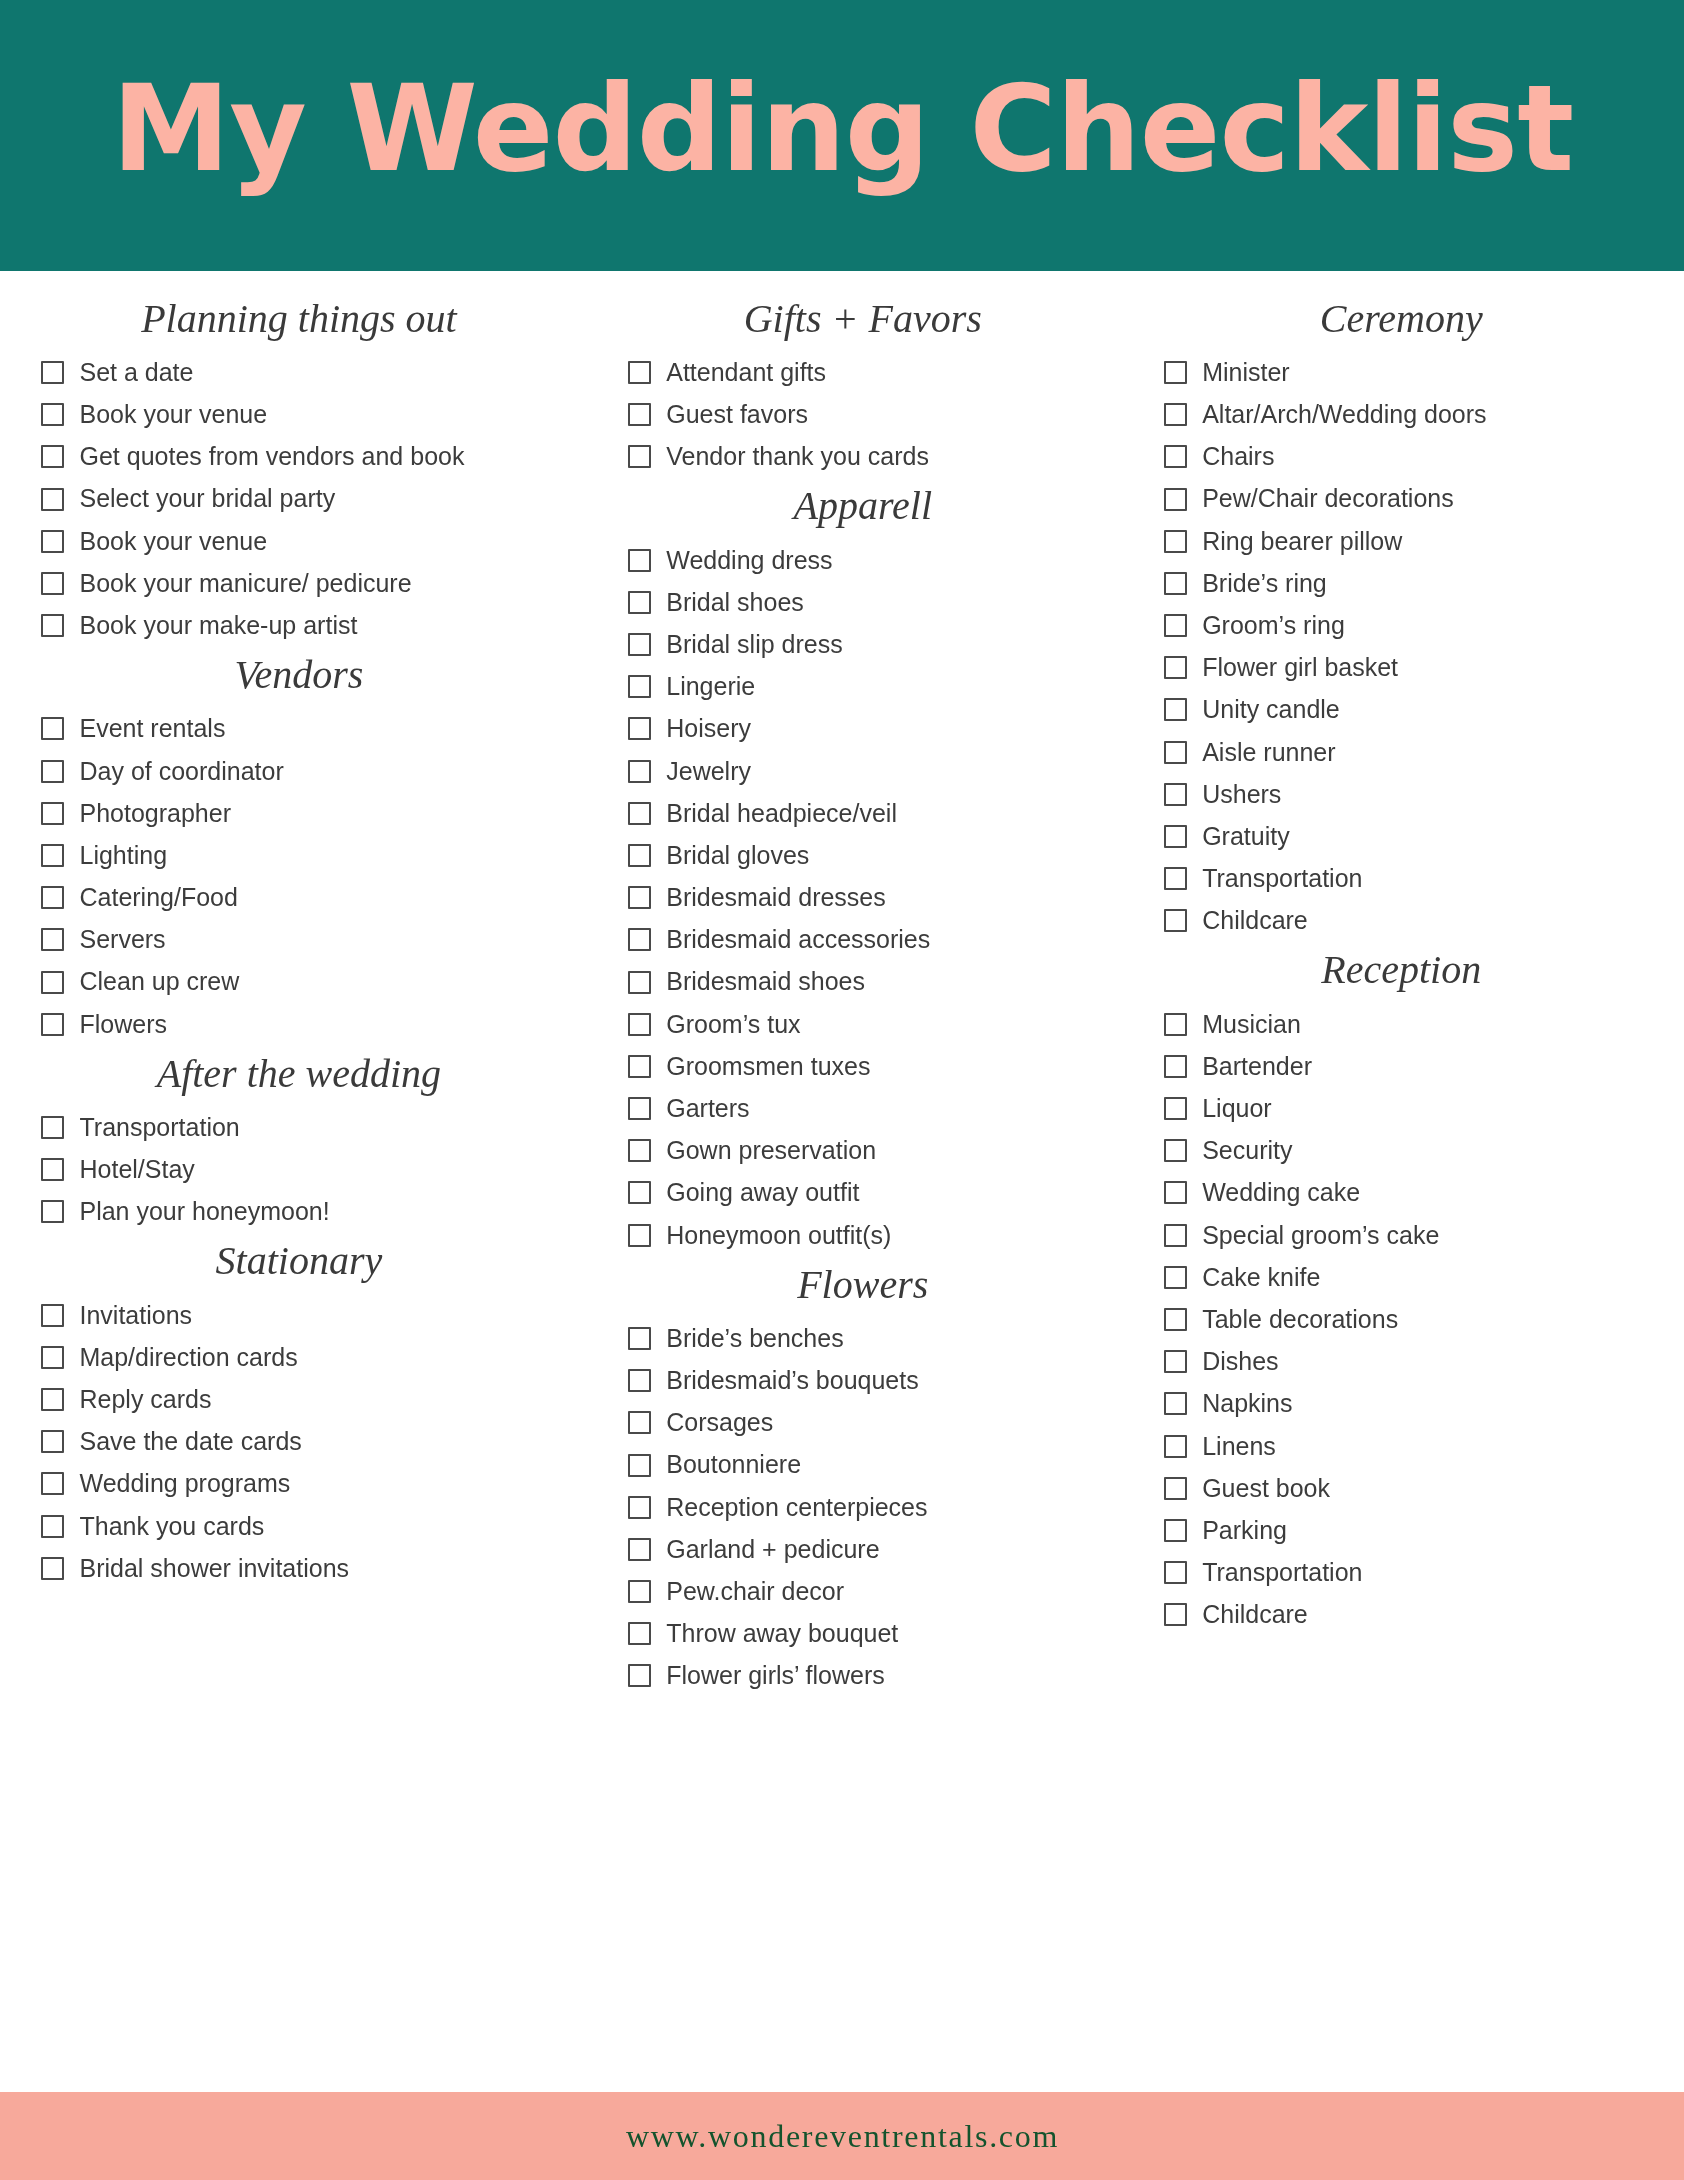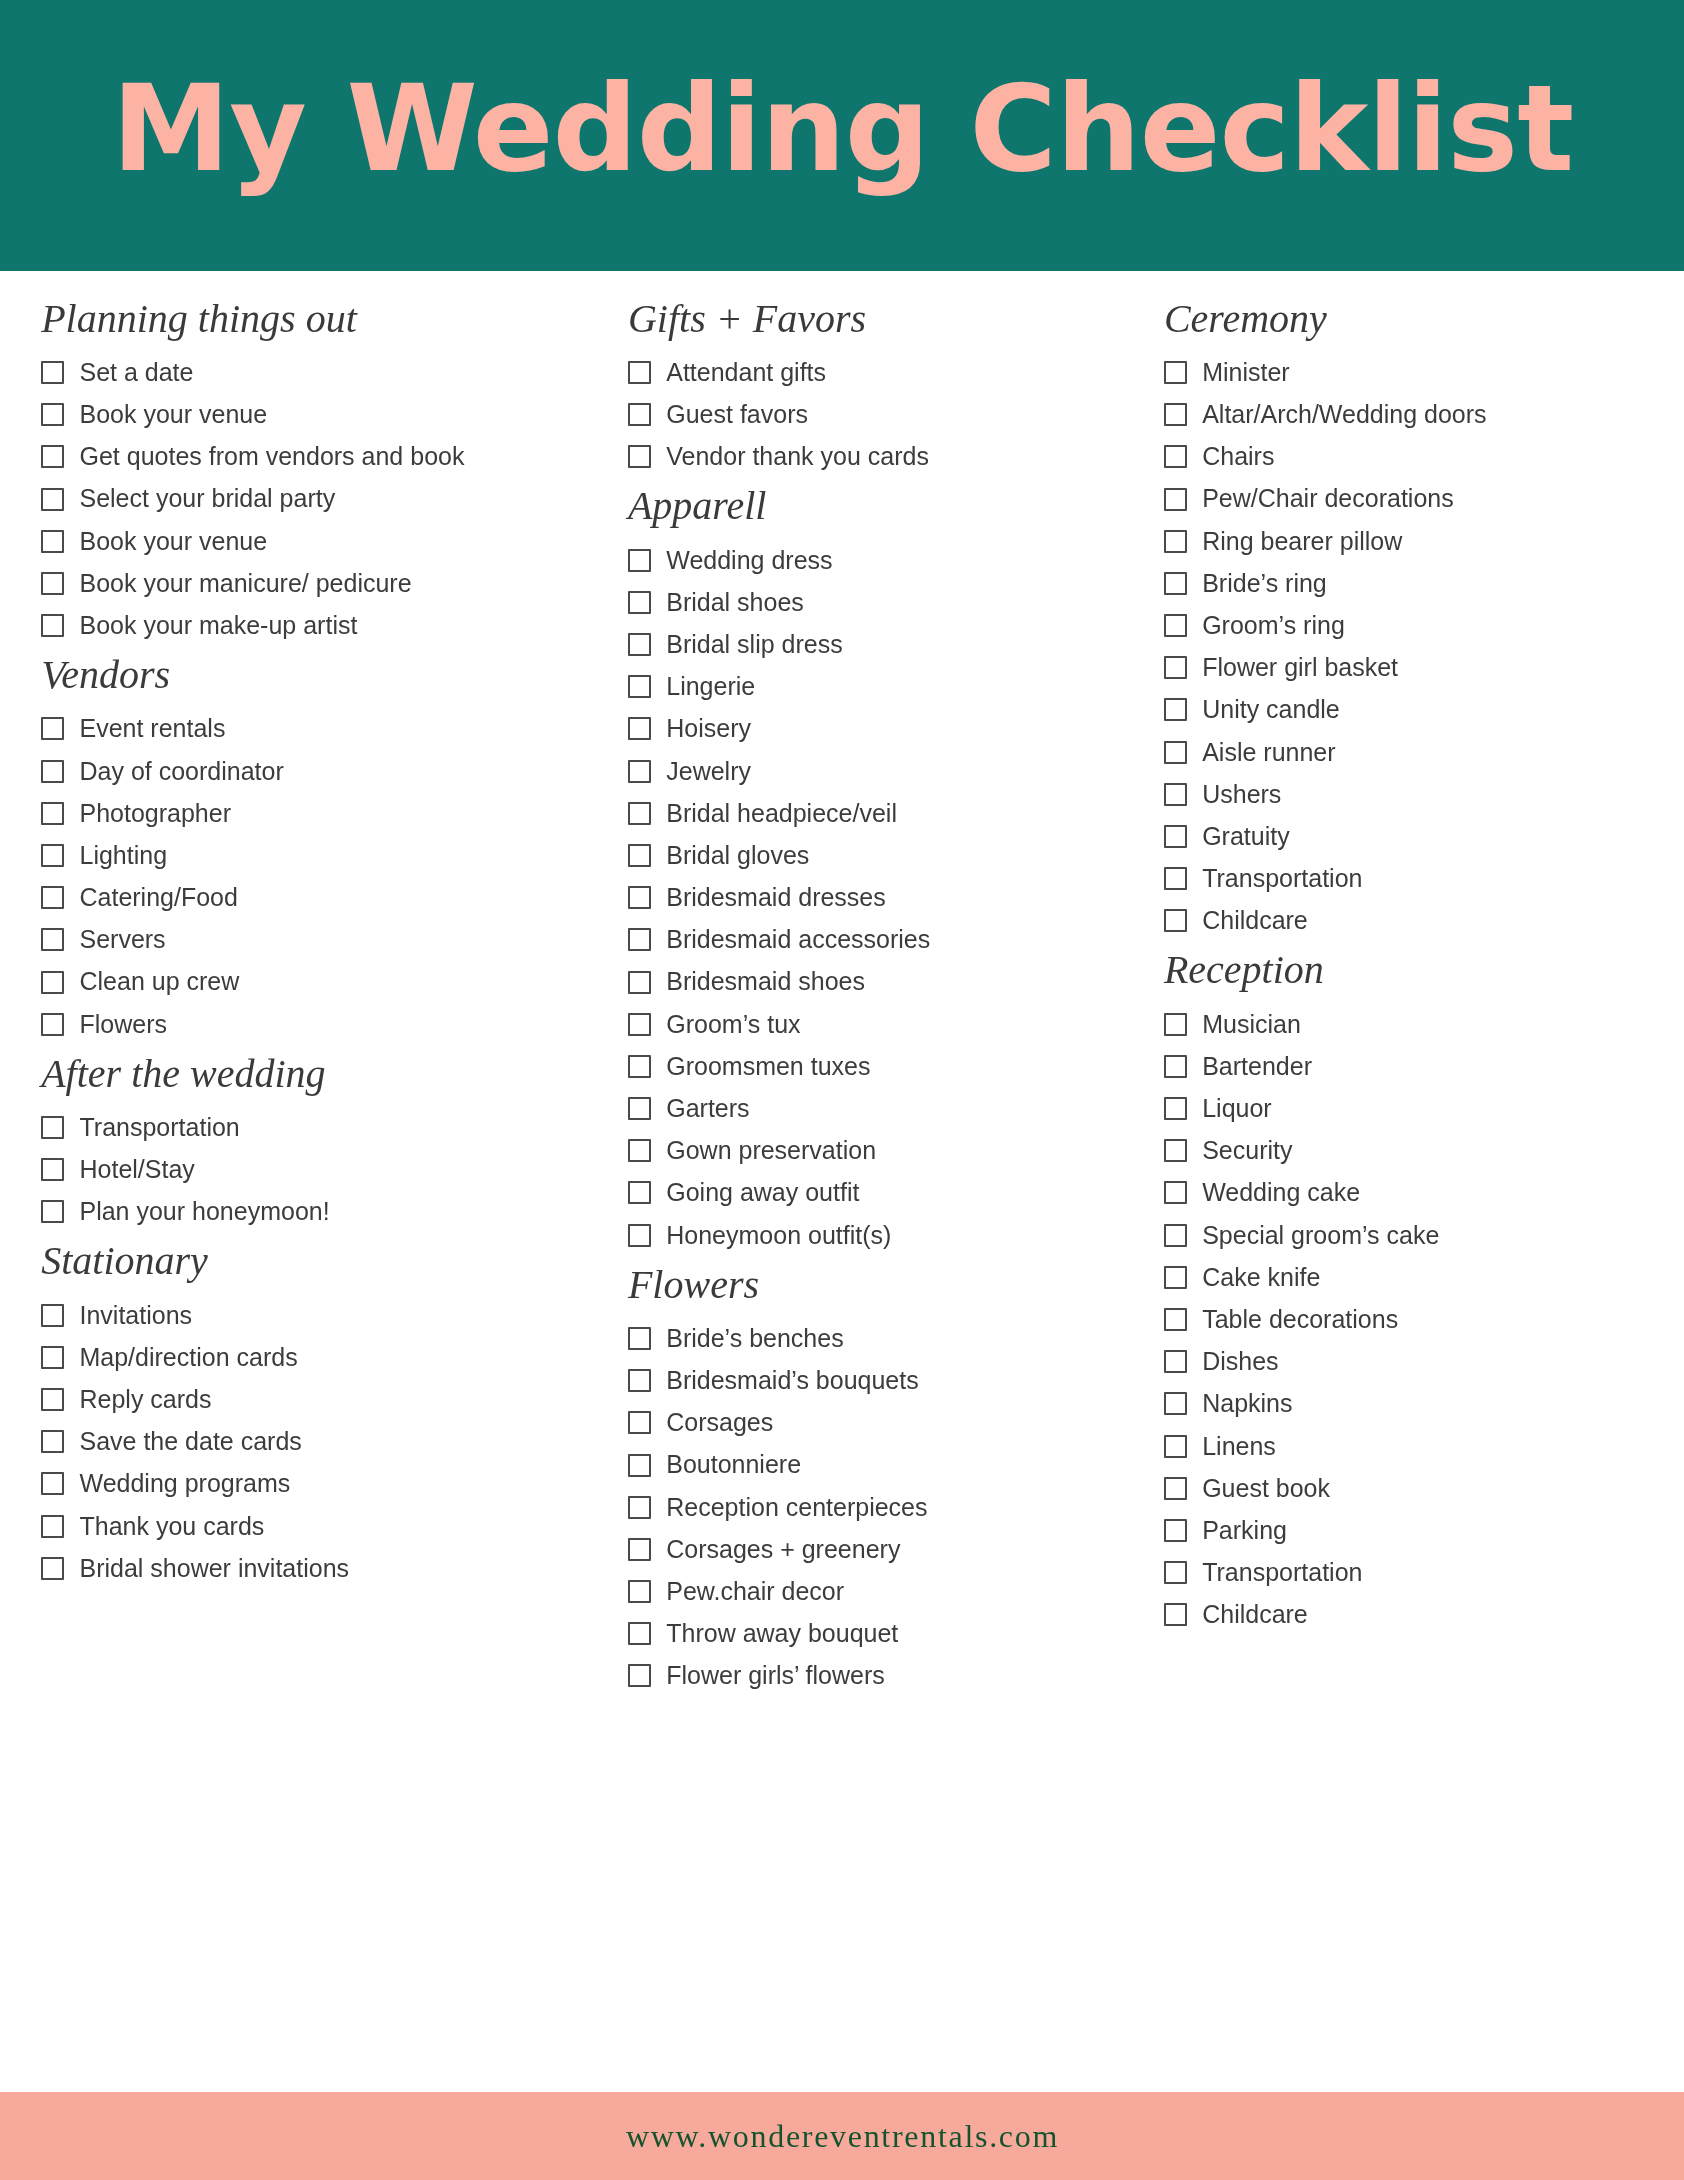--- a/index.html
+++ b/index.html
@@ -45,21 +45,21 @@
     height: 1806px;
   }
   .col {
     flex: 0 0 33.33%;
     padding-right: 15.3px;
   }
   .col-1 { padding-left: 10.2px; }
   .col-2 { padding-left: 56px; }
   .col-3 { padding-left: 51px; }
 
-  .section { margin-bottom: 5.1px; }
+  .section { margin-bottom: 5.1px; text-align: center; }
   .section + .section { margin-top: 12px; }
 
   .section-title {
     font-family: "Liberation Serif", serif;
     font-style: italic;
     font-size: 40px;
     font-weight: normal;
     color: #3a3a3a;
     margin: 0 0 15.3px 0;
     line-height: 1.1;
@@ -350,21 +350,21 @@
           <li>
             <span class="checkbox"></span>
             <span class="item-label">Boutonniere</span>
           </li>
           <li>
             <span class="checkbox"></span>
             <span class="item-label">Reception centerpieces</span>
           </li>
           <li>
             <span class="checkbox"></span>
-            <span class="item-label">Corsages + greenery</span>
+            <span class="item-label">Garland + pedicure</span>
           </li>
           <li>
             <span class="checkbox"></span>
             <span class="item-label">Pew.chair decor</span>
           </li>
           <li>
             <span class="checkbox"></span>
             <span class="item-label">Throw away bouquet</span>
           </li>
           <li>

